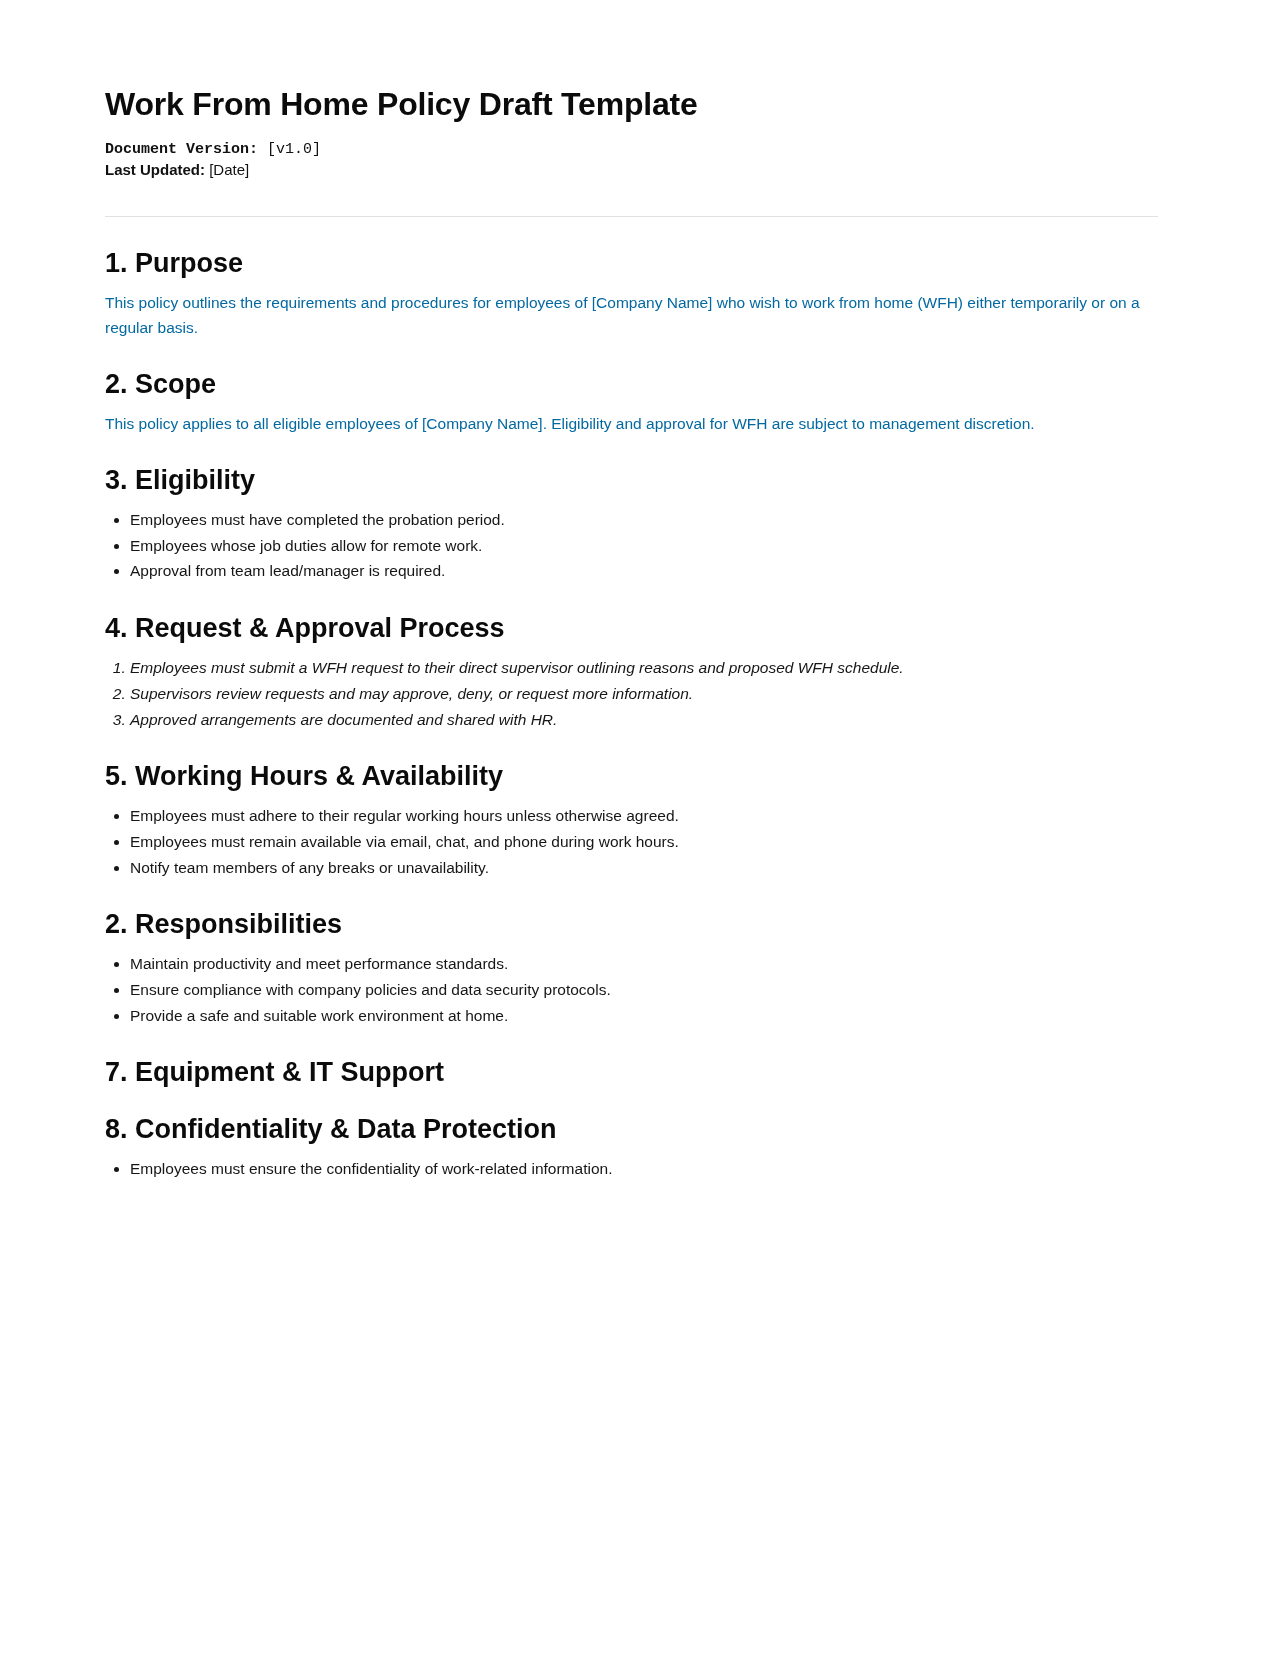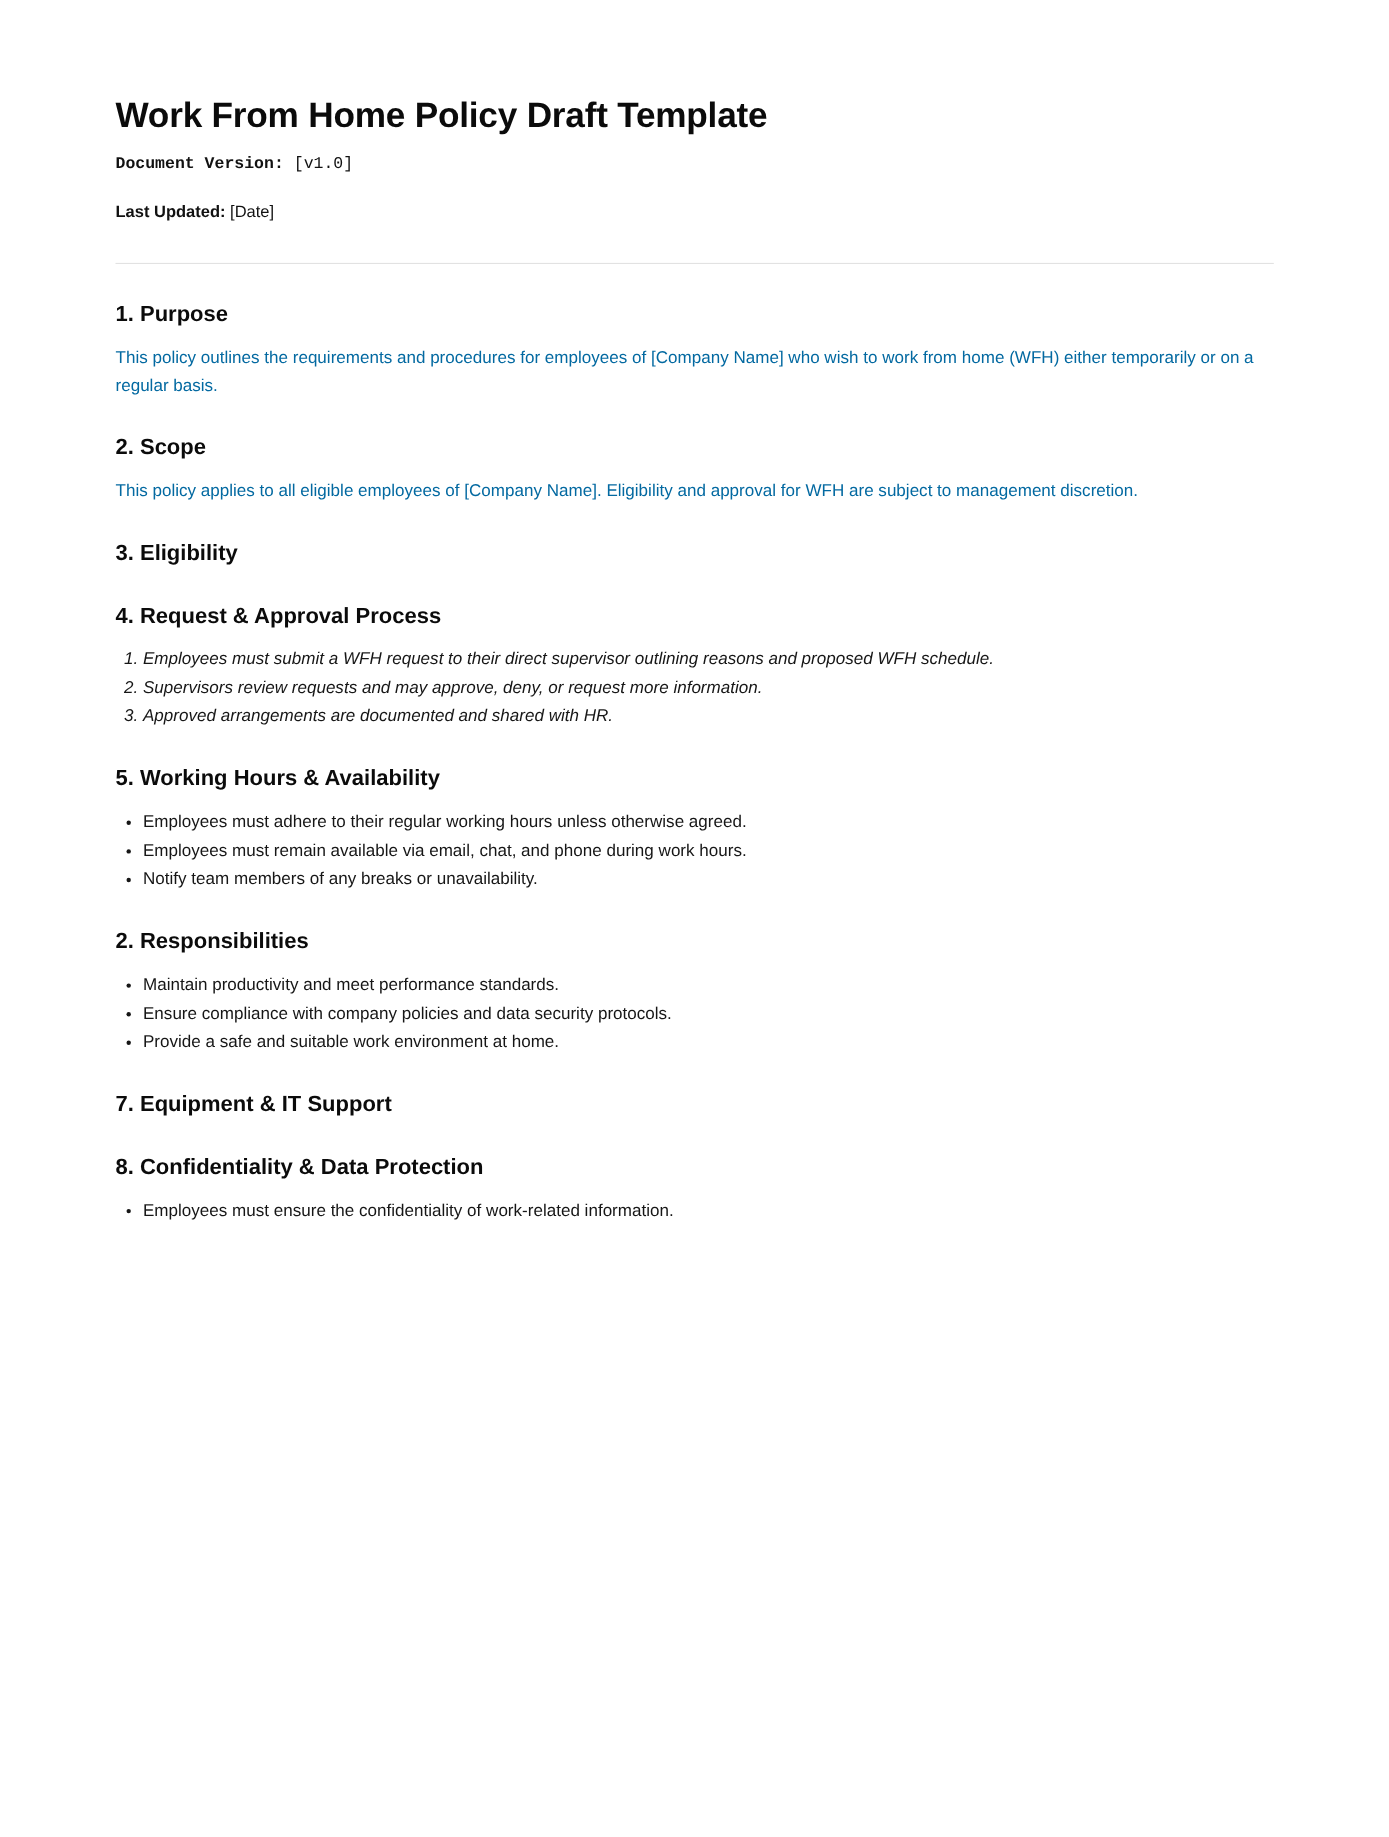--- a/index.html
+++ b/index.html
@@ -29,33 +29,33 @@
       letter-spacing: -0.2px;
       color: #0b0b0b;
     }
     .meta-line {
       margin: 0;
       font-size: 15px;
       line-height: 20px;
       color: #111;
     }
     .meta-line.version { margin-top: 16px; font-family: Liberation Mono, monospace; }
-    .meta-line.updated { margin-top: 23px; }
+    .meta-line.updated { }
     .meta-label { font-weight: 700; }
     .divider {
       border: 0;
       border-top: 1px solid #e2e2e2;
       margin: 36px 0 0 0;
       width: 1053px;
       height: 0;
     }
     .section { margin: 0; }
     .section-heading {
       margin: 0;
-      font-size: 20px;
+      font-size: 27px;
       line-height: 26px;
       font-weight: 600;
       color: #0b0b0b;
     }
     .section-first .section-heading { margin-top: 33px; }
     .section .section-heading { margin-top: 31px; }
     .section-first .section-heading { margin-top: 33px; }
     .section-text {
       margin: 14px 0 0 0;
       font-size: 15.5px;
@@ -92,20 +92,25 @@
     <p class="section-text">This policy outlines the requirements and procedures for employees of [Company Name] who wish to work from home (WFH) either temporarily or on a regular basis.</p>
   </section>
 
   <section class="section">
     <h2 class="section-heading">2. Scope</h2>
     <p class="section-text">This policy applies to all eligible employees of [Company Name]. Eligibility and approval for WFH are subject to management discretion.</p>
   </section>
 
   <section class="section">
     <h2 class="section-heading">3. Eligibility</h2>
+    <ul class="section-list">
+      <li>Employees must have completed the probation period.</li>
+      <li>Employees whose job duties allow for remote work.</li>
+      <li>Approval from team lead/manager is required.</li>
+    </ul>
   </section>
 
   <section class="section">
     <h2 class="section-heading">4. Request &amp; Approval Process</h2>
     <ol class="section-list">
       <li>Employees must submit a WFH request to their direct supervisor outlining reasons and proposed WFH schedule.</li>
       <li>Supervisors review requests and may approve, deny, or request more information.</li>
       <li>Approved arrangements are documented and shared with HR.</li>
     </ol>
   </section>

